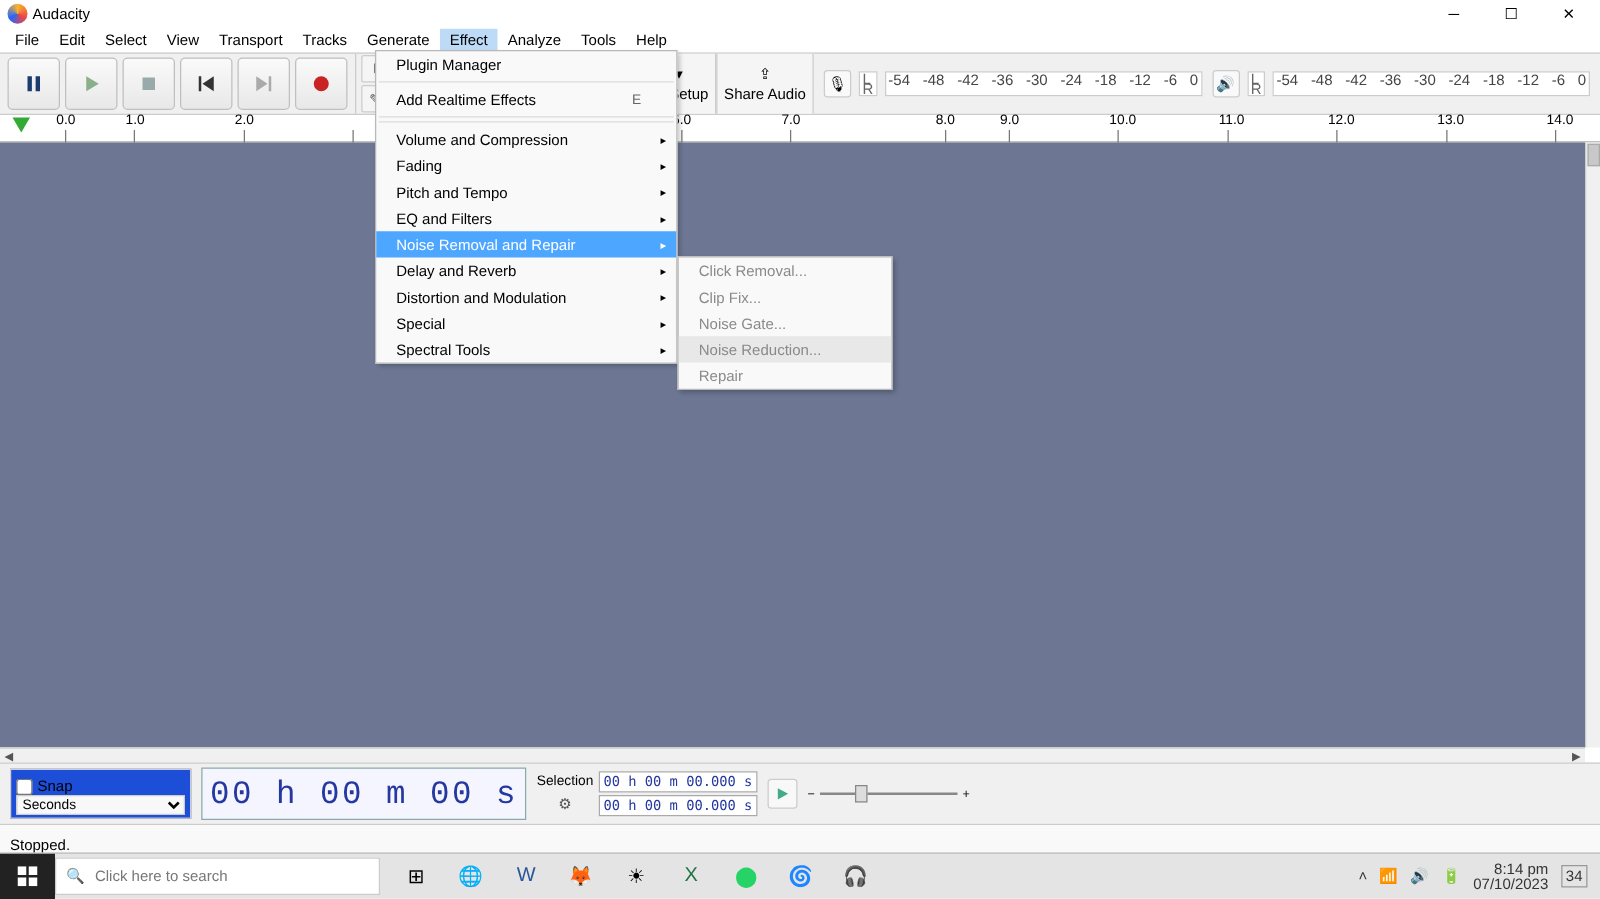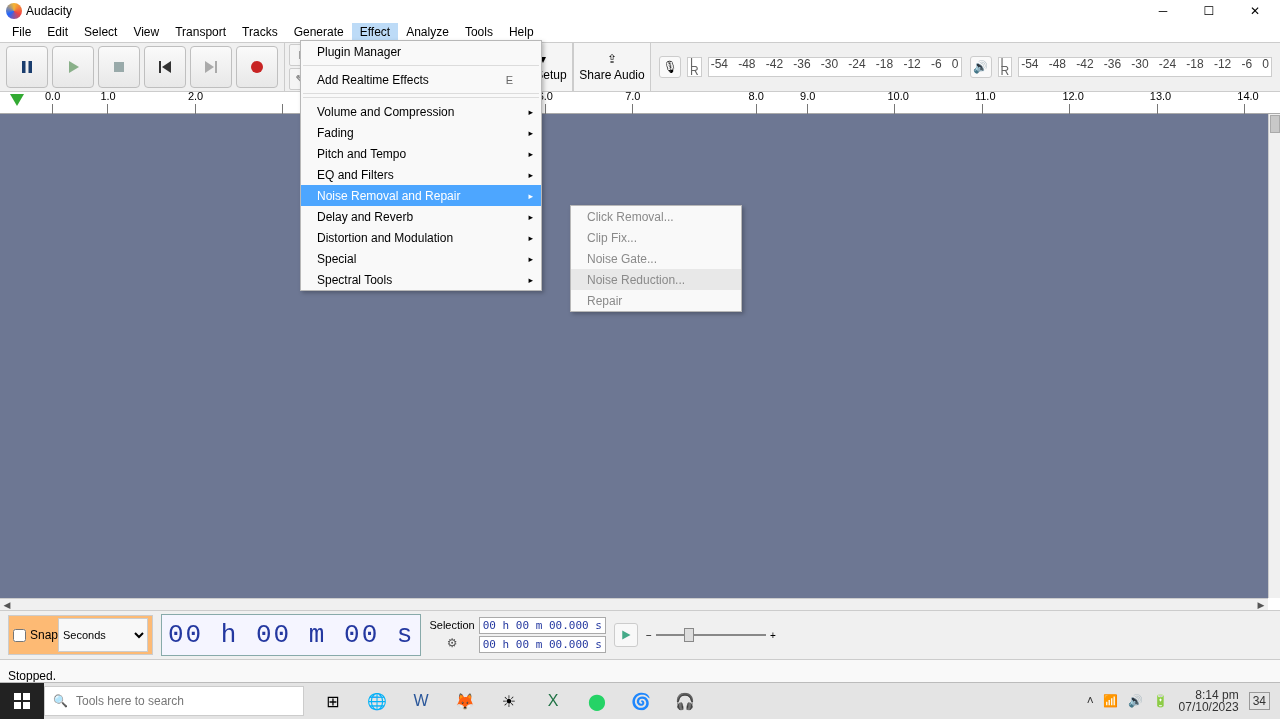--- a/index.html
+++ b/index.html
@@ -38,25 +38,25 @@
 .hscroll{position:absolute;left:0;right:12px;bottom:109px;height:12px;background:#f0f0f0;border-top:1px solid #ccc;display:flex;align-items:center}
 .hscroll .arrow{width:14px;height:12px;display:flex;align-items:center;justify-content:center;color:#555;font-size:9px}
 .dropdown{position:absolute;background:#f9f9f9;border:1px solid #b8b8b8;box-shadow:2px 2px 4px rgba(0,0,0,.25)}
 .dropdown .ditem{height:21px;padding:0 28px 0 16px;display:flex;align-items:center;justify-content:space-between;white-space:nowrap;font-size:12px;position:relative}
 .dropdown .ditem.sep{height:1px;background:#dcdcdc;margin:3px 2px;padding:0}
 .dropdown .ditem.highlight{background:#4da6ff;color:#fff}
 .dropdown .ditem.disabled{color:#8a8a8a}
 .dropdown .ditem .shortcut{margin-left:40px;color:#666;font-size:11px}
 .dropdown .ditem .arrow{position:absolute;right:8px;font-size:9px}
 .dropdown.main{left:300px;top:40px;width:242px}
-.dropdown.sub{left:570px;top:205px;width:172px}
+.dropdown.sub{left:542px;top:205px;width:172px}
 .dropdown .ditem.hover{background:#e8e8e8}
 .bottompanels{position:absolute;left:0;right:0;bottom:37px;height:72px;background:#f0f0f0;border-top:1px solid #ccc;display:flex;flex-direction:column}
 .bottompanels .row1{height:48px;display:flex;align-items:center;gap:8px;padding:4px 8px}
-.snapbox{width:145px;height:40px;border:1px solid #ccc;background:#fdba74;padding:2px 4px;display:flex;flex-direction:row;justify-content:flex-end}
+.snapbox{width:145px;height:40px;border:1px solid #ccc;background:#1d4ed8;padding:2px 4px;display:flex;flex-direction:column;justify-content:flex-end}
 .snapbox label{display:flex;align-items:center;gap:4px;font-size:11px}
 .snapbox select{width:100%;font-size:11px;border:1px solid #ccc;background:#f8f8f8}
 .timecode{height:42px;border:1px solid #8aa;background:#f5f5ff;display:flex;align-items:center;padding:0 6px;font-family:"Courier New",monospace;font-size:26px;letter-spacing:2px;color:#2438a0}
 .selbox{display:flex;gap:4px;align-items:center}
 .selbox .lbl{font-size:11px}
 .selbox .times{display:flex;flex-direction:column;gap:2px}
 .selbox .tsmall{font-family:monospace;font-size:11px;border:1px solid #aaa;background:#fff;padding:1px 3px;color:#2438a0}
 .playmini{width:24px;height:24px;border:1px solid #ccc;background:#f8f8f8;display:flex;align-items:center;justify-content:center;border-radius:3px}
 .slider{width:130px;height:20px;position:relative;display:flex;align-items:center}
 .slider .track{flex:1;height:2px;background:#888}
@@ -370,21 +370,21 @@
   <div class="start">
       <svg width="16" height="16" viewBox="0 0 16 16">
         <rect x="0" y="0" width="7" height="7" fill="#fff"></rect>
         <rect x="9" y="0" width="7" height="7" fill="#fff"></rect>
         <rect x="0" y="9" width="7" height="7" fill="#fff"></rect>
         <rect x="9" y="9" width="7" height="7" fill="#fff"></rect>
       </svg>
     </div>
   <div class="search">
     <span>🔍</span>
-    <span>Tools here to search</span>
+    <span>Click here to search</span>
   </div>
   <div class="apps">
     <div class="app">⊞</div>
     <div class="app">🌐</div>
     <div class="app" style="color:#2b579a">W</div>
     <div class="app">🦊</div>
     <div class="app">☀</div>
     <div class="app" style="color:#217346">X</div>
     <div class="app" style="color:#25d366">⬤</div>
     <div class="app">🌀</div>

